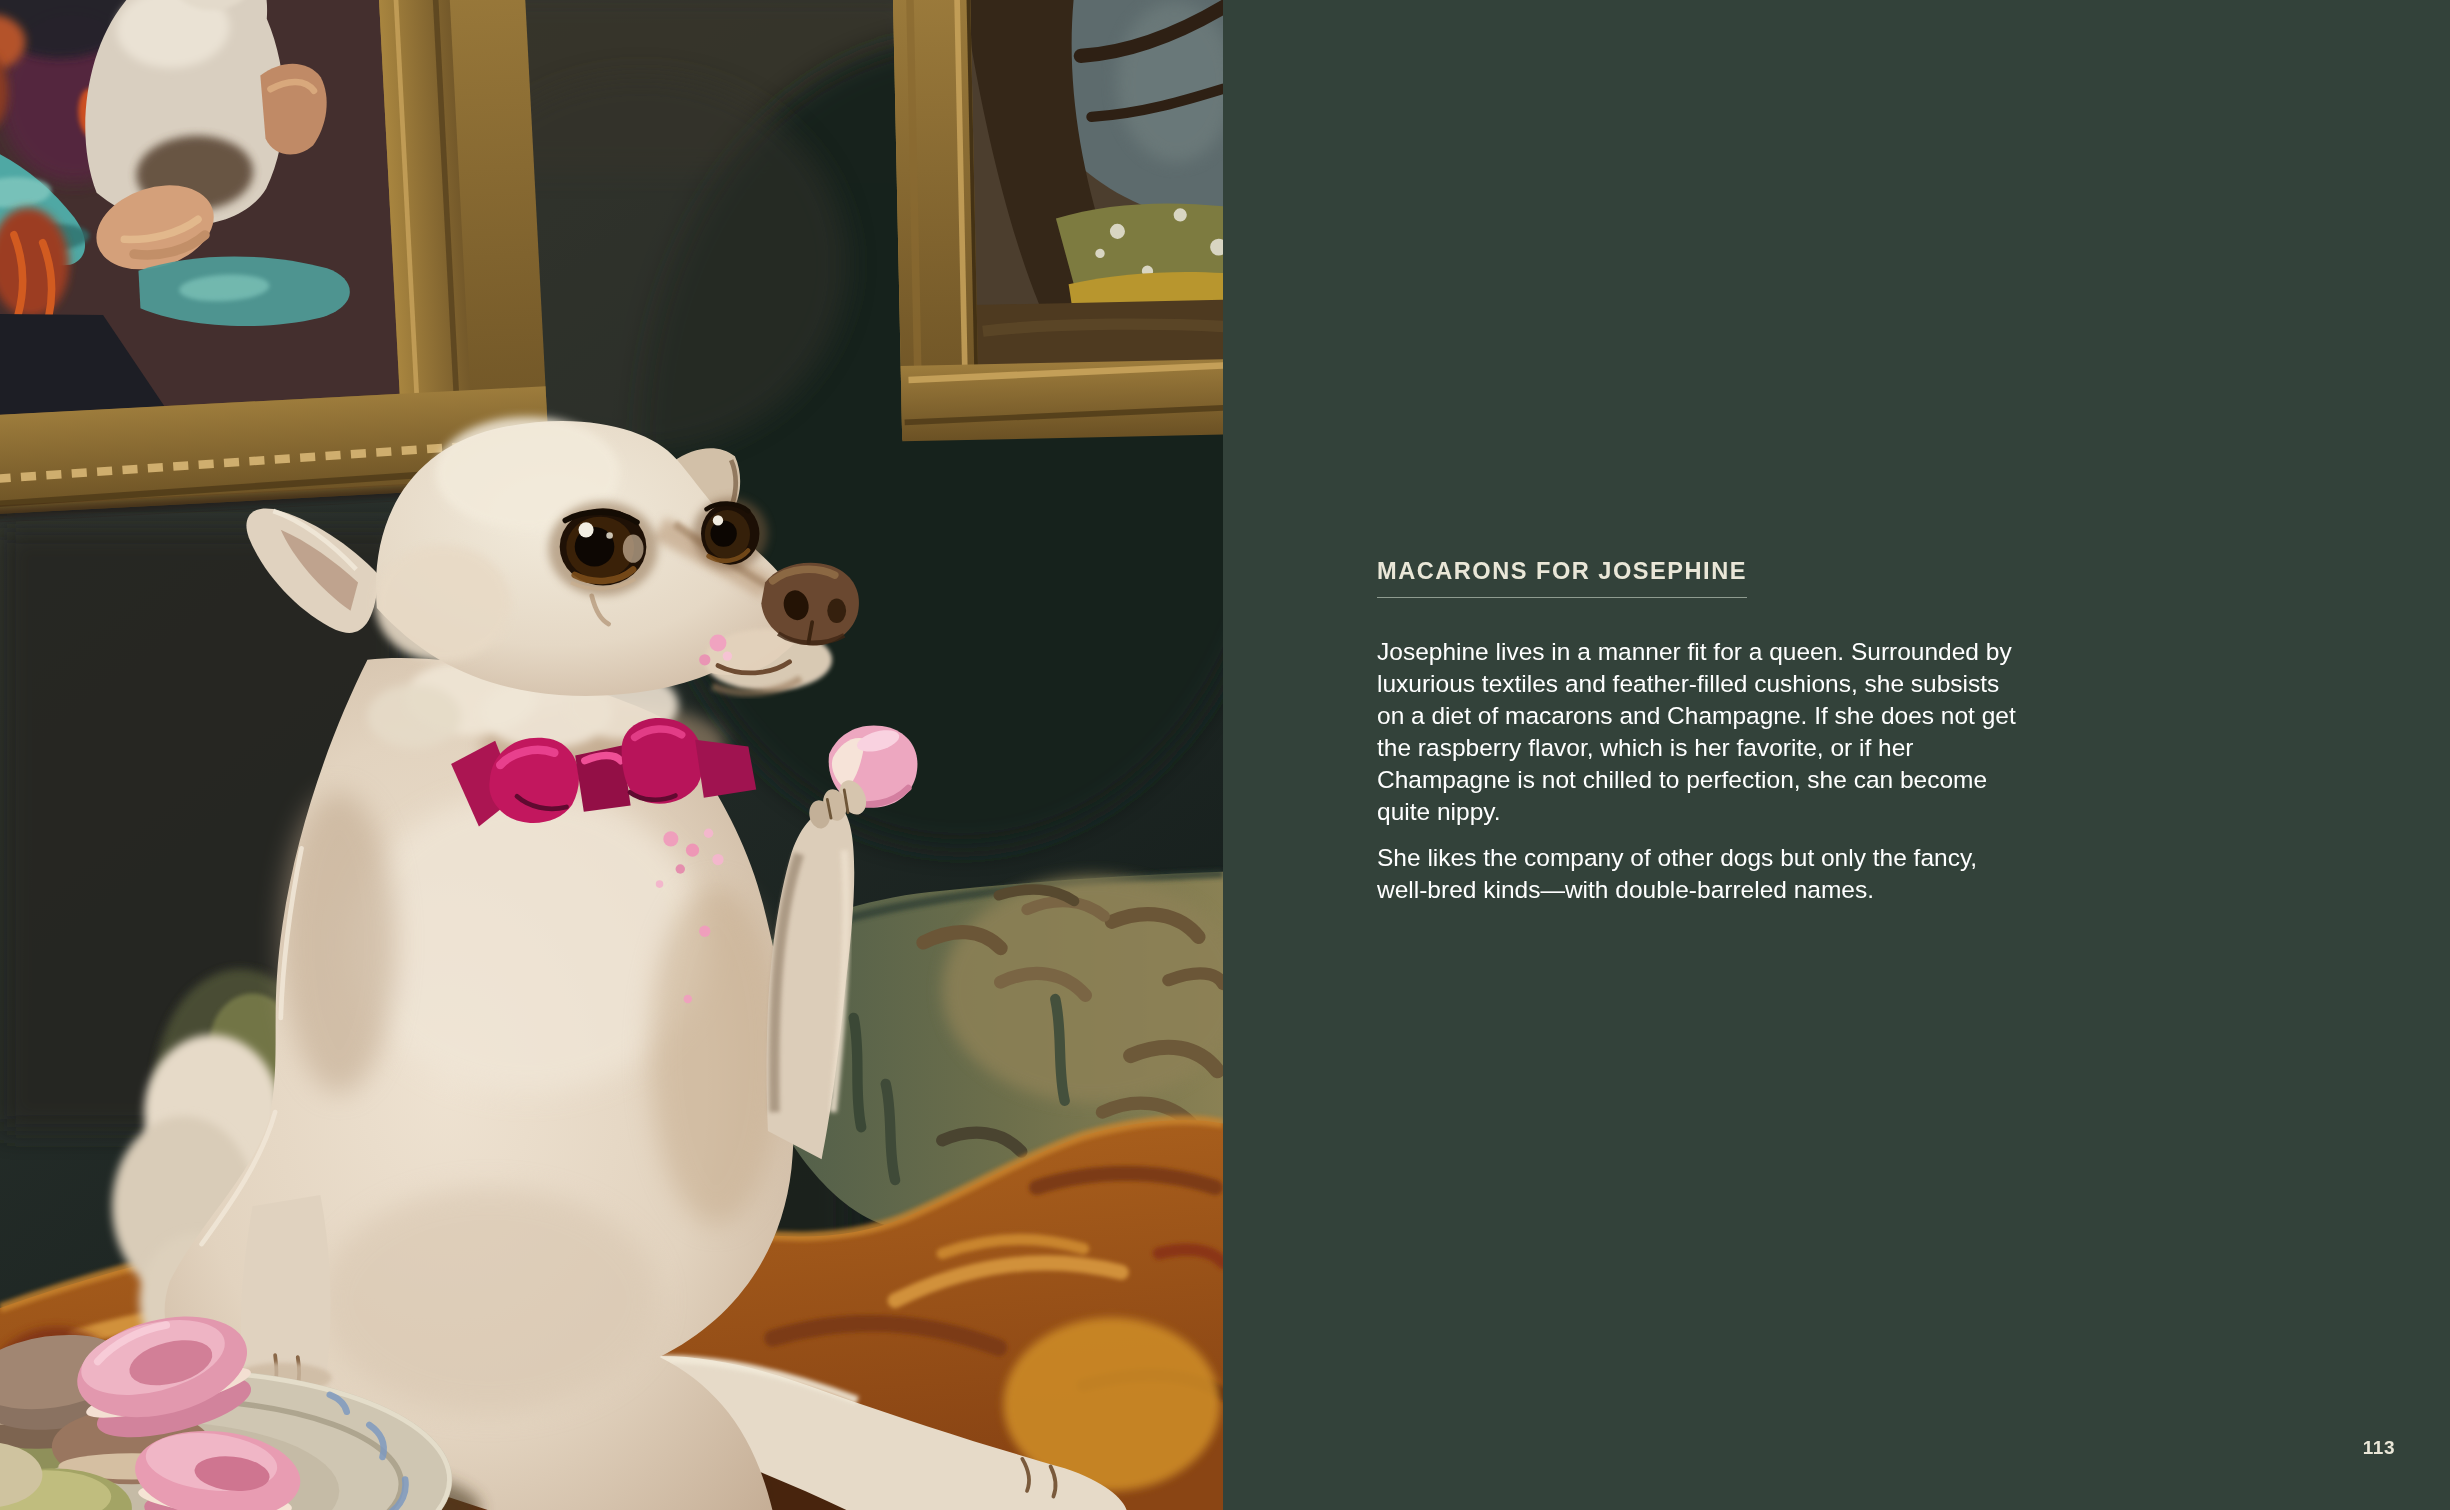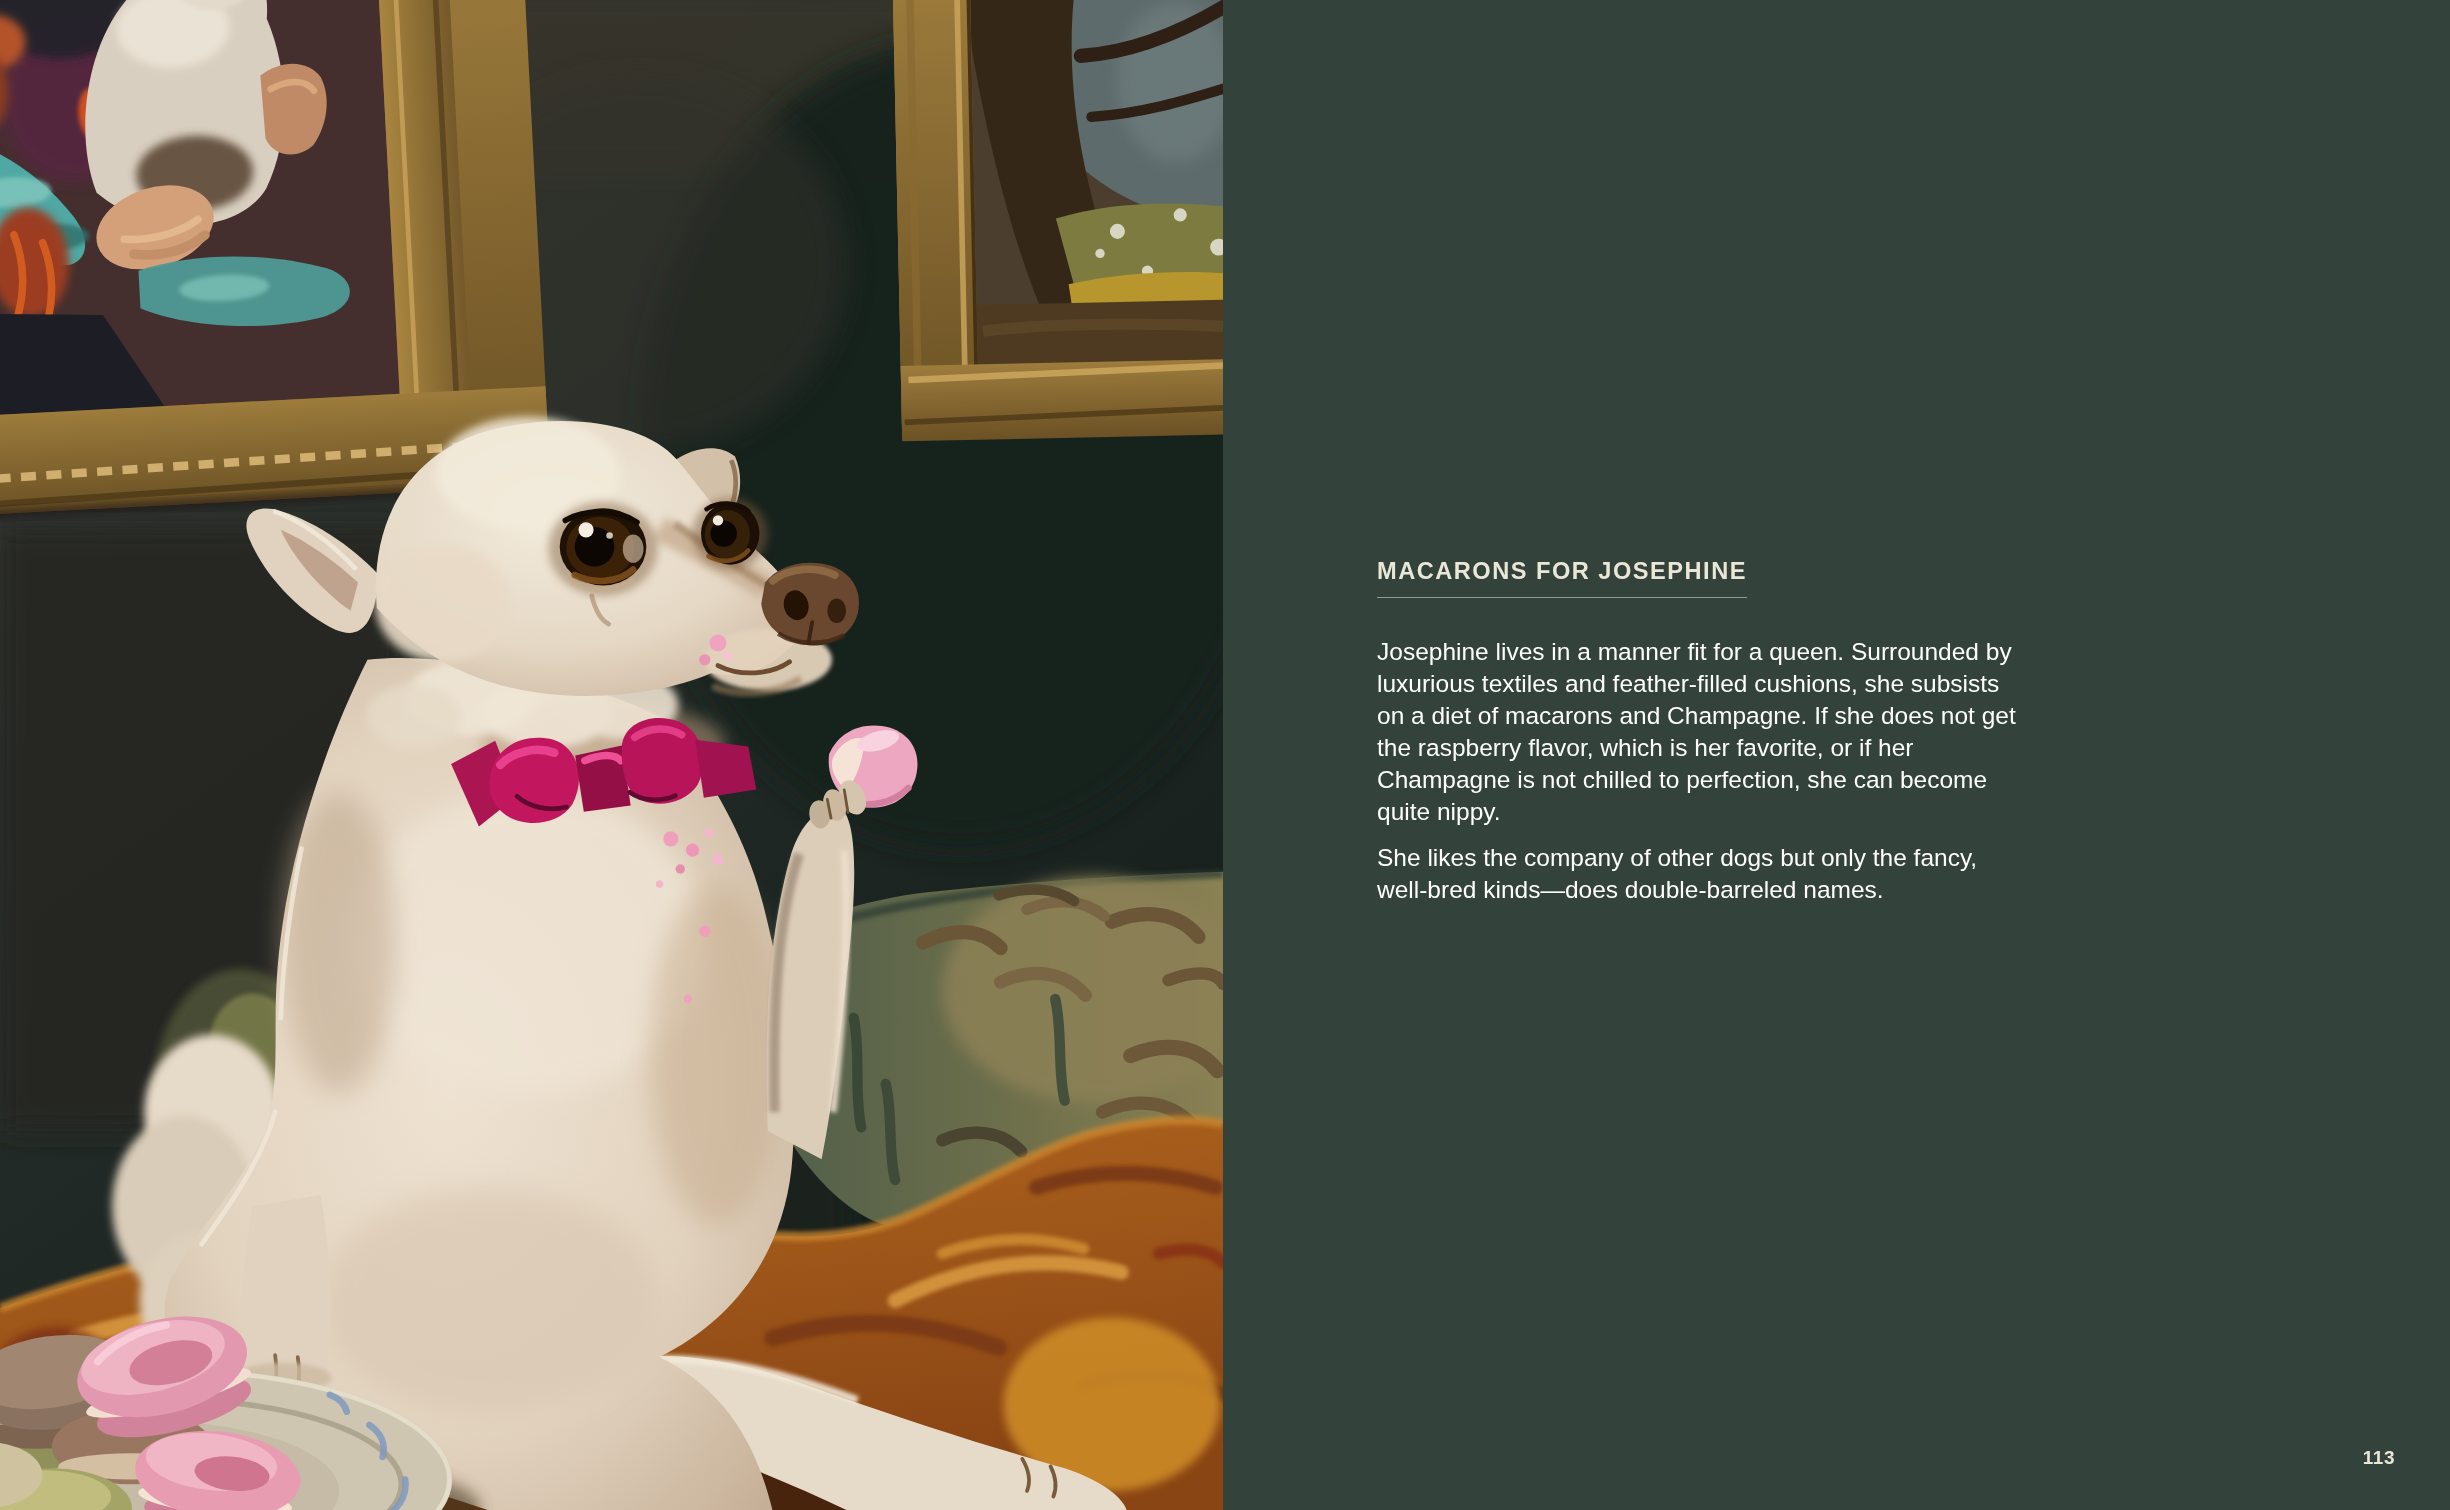--- a/index.html
+++ b/index.html
@@ -5,21 +5,21 @@
   html,body{margin:0;padding:0;background:#111;}
   .spread{position:relative;width:2450px;height:1511px;overflow:hidden;font-family:"Liberation Sans",sans-serif;display:flex;}
   .art{position:relative;width:1223px;height:1511px;flex:0 0 1223px;background:#232e2b;}
   .art svg{display:block;width:1223px;height:1511px;}
   .page{position:relative;flex:1;background:#33423a;color:#eae7d8;}
   .text-col{position:absolute;left:154px;top:558px;width:660px;}
   .headline{font-size:23.6px;font-weight:700;letter-spacing:1.5px;margin:0;display:inline-block;
             padding-bottom:12.3px;border-bottom:1.9px solid #8f9c90;color:#eae7d8;text-align:right;}
   .body-copy{width:648px;margin:38px 0 0 0;}
   .body-copy p{font-size:24.5px;line-height:32px;margin:0 0 14px 0;font-weight:400;color:#ffffff;}
-  .pageno{position:absolute;right:55px;bottom:42px;font-size:19px;font-weight:700;letter-spacing:0.5px;color:#eae7d8;}
+  .pageno{position:absolute;right:55px;bottom:52px;font-size:19px;font-weight:700;letter-spacing:0.5px;color:#eae7d8;}
 </style>
 </head>
 <body>
 
 <div class="spread">
 
   <div class="art">
   <svg viewBox="0 0 1298 1603" role="img" aria-label="Oil painting of a cream-colored chihuahua wearing a magenta bow, seated on an orange drape beside a plate of pink, green and chocolate macarons, holding a pink macaron in one raised paw, with two gilt-framed paintings hanging on a dark wall behind">
     <defs>
       <linearGradient id="wallG" x1="0" y1="0" x2="0.6" y2="1">
@@ -362,20 +362,20 @@
       </g>
     </g>
   </svg>
   </div>
 
   <div class="page">
     <div class="text-col">
       <h1 class="headline">MACARONS FOR JOSEPHINE</h1>
       <div class="body-copy">
         <p>Josephine lives in a manner fit for a queen. Surrounded by luxurious textiles and feather-filled cushions, she subsists on a diet of macarons and Champagne. If she does not get the raspberry flavor, which is her favorite, or if her Champagne is not chilled to perfection, she can become quite nippy.</p>
-        <p>She likes the company of other dogs but only the fancy, well-bred kinds—does double-barreled names.</p>
+        <p>She likes the company of other dogs but only the fancy, well-bred kinds—with double-barreled names.</p>
       </div>
     </div>
     <div class="pageno">113</div>
   </div>
 
 </div>
 
 
 </body></html>

